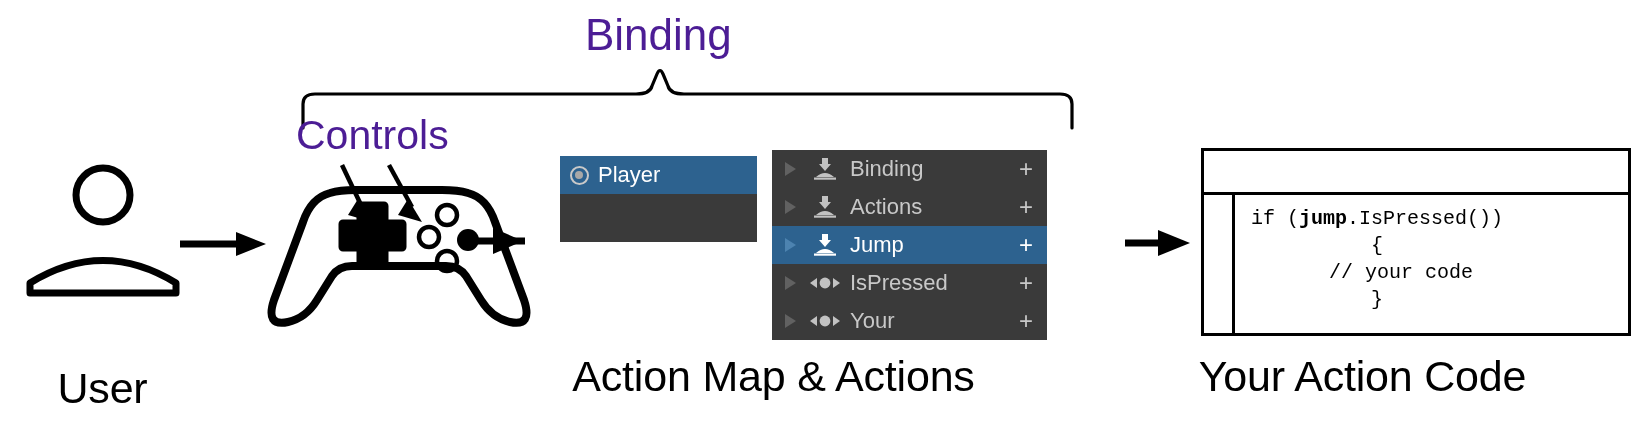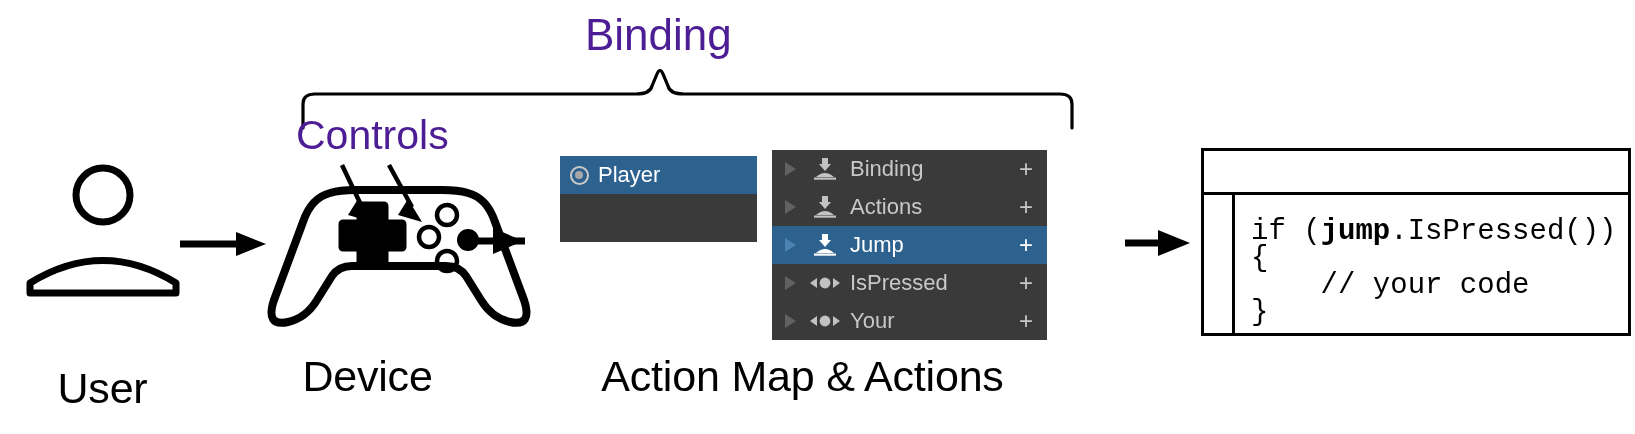--- a/index.html
+++ b/index.html
@@ -33,21 +33,21 @@
     position: absolute;
     font-family: "Liberation Sans Narrow", "Liberation Sans", sans-serif;
     font-size: 43px;
     color: #000000;
     white-space: nowrap;
     text-align: center;
     letter-spacing: -0.2px;
   }
   #cap-user    { left: 0px;    top: 364px; width: 205px; }
   #cap-device  { left: 215px;  top: 352px; width: 305px; }
-  #cap-actions { left: 555px;  top: 352px; width: 495px; }
+  #cap-actions { left: 526px;  top: 352px; width: 495px; }
   #cap-code    { left: 1100px; top: 352px; width: 525px; }
 
   
   .annot {
     position: absolute;
     font-family: "Liberation Sans Narrow", "Liberation Sans", sans-serif;
     color: #4c1d95;
     white-space: nowrap;
   }
   #annot-binding {
@@ -183,26 +183,27 @@
     display: flex;
     height: calc(100% - 44px);
   }
   #code-gutter {
     width: 31px;
     border-right: 3px solid #000000;
     box-sizing: border-box;
     flex: 0 0 auto;
   }
   #code-text {
-    padding: 23px 0 0 16px;
+    padding: 10px 0 0 16px;
     font-family: "Liberation Mono", "DejaVu Sans Mono", monospace;
-    font-size: 29px;
+    font-size: 20px;
     line-height: 27px;
     color: #000000;
     white-space: pre;
+    text-align: center;
   }
   #code-text b { font-weight: bold; }
 </style>
 </head>
 <body>
 
 <div class="stage">
 
   <svg class="svg-layer" viewBox="0 0 1635 434">
 
@@ -376,16 +377,16 @@
     <div id="code-body">
       <div id="code-gutter"></div>
       <div id="code-text"><span>if (</span><b>jump</b><span>.IsPressed())</span>
 <span>{</span>
 <span>    // your code</span>
 <span>}</span></div>
     </div>
   </div>
 
   <div class="caption" id="cap-user">User</div>
-  <div class="caption" id="cap-device">Device</div>
   <div class="caption" id="cap-actions">Action Map &amp; Actions</div>
+  <div class="caption" id="cap-code">Your Action Code</div>
 
 </div>
 
 </body></html>

